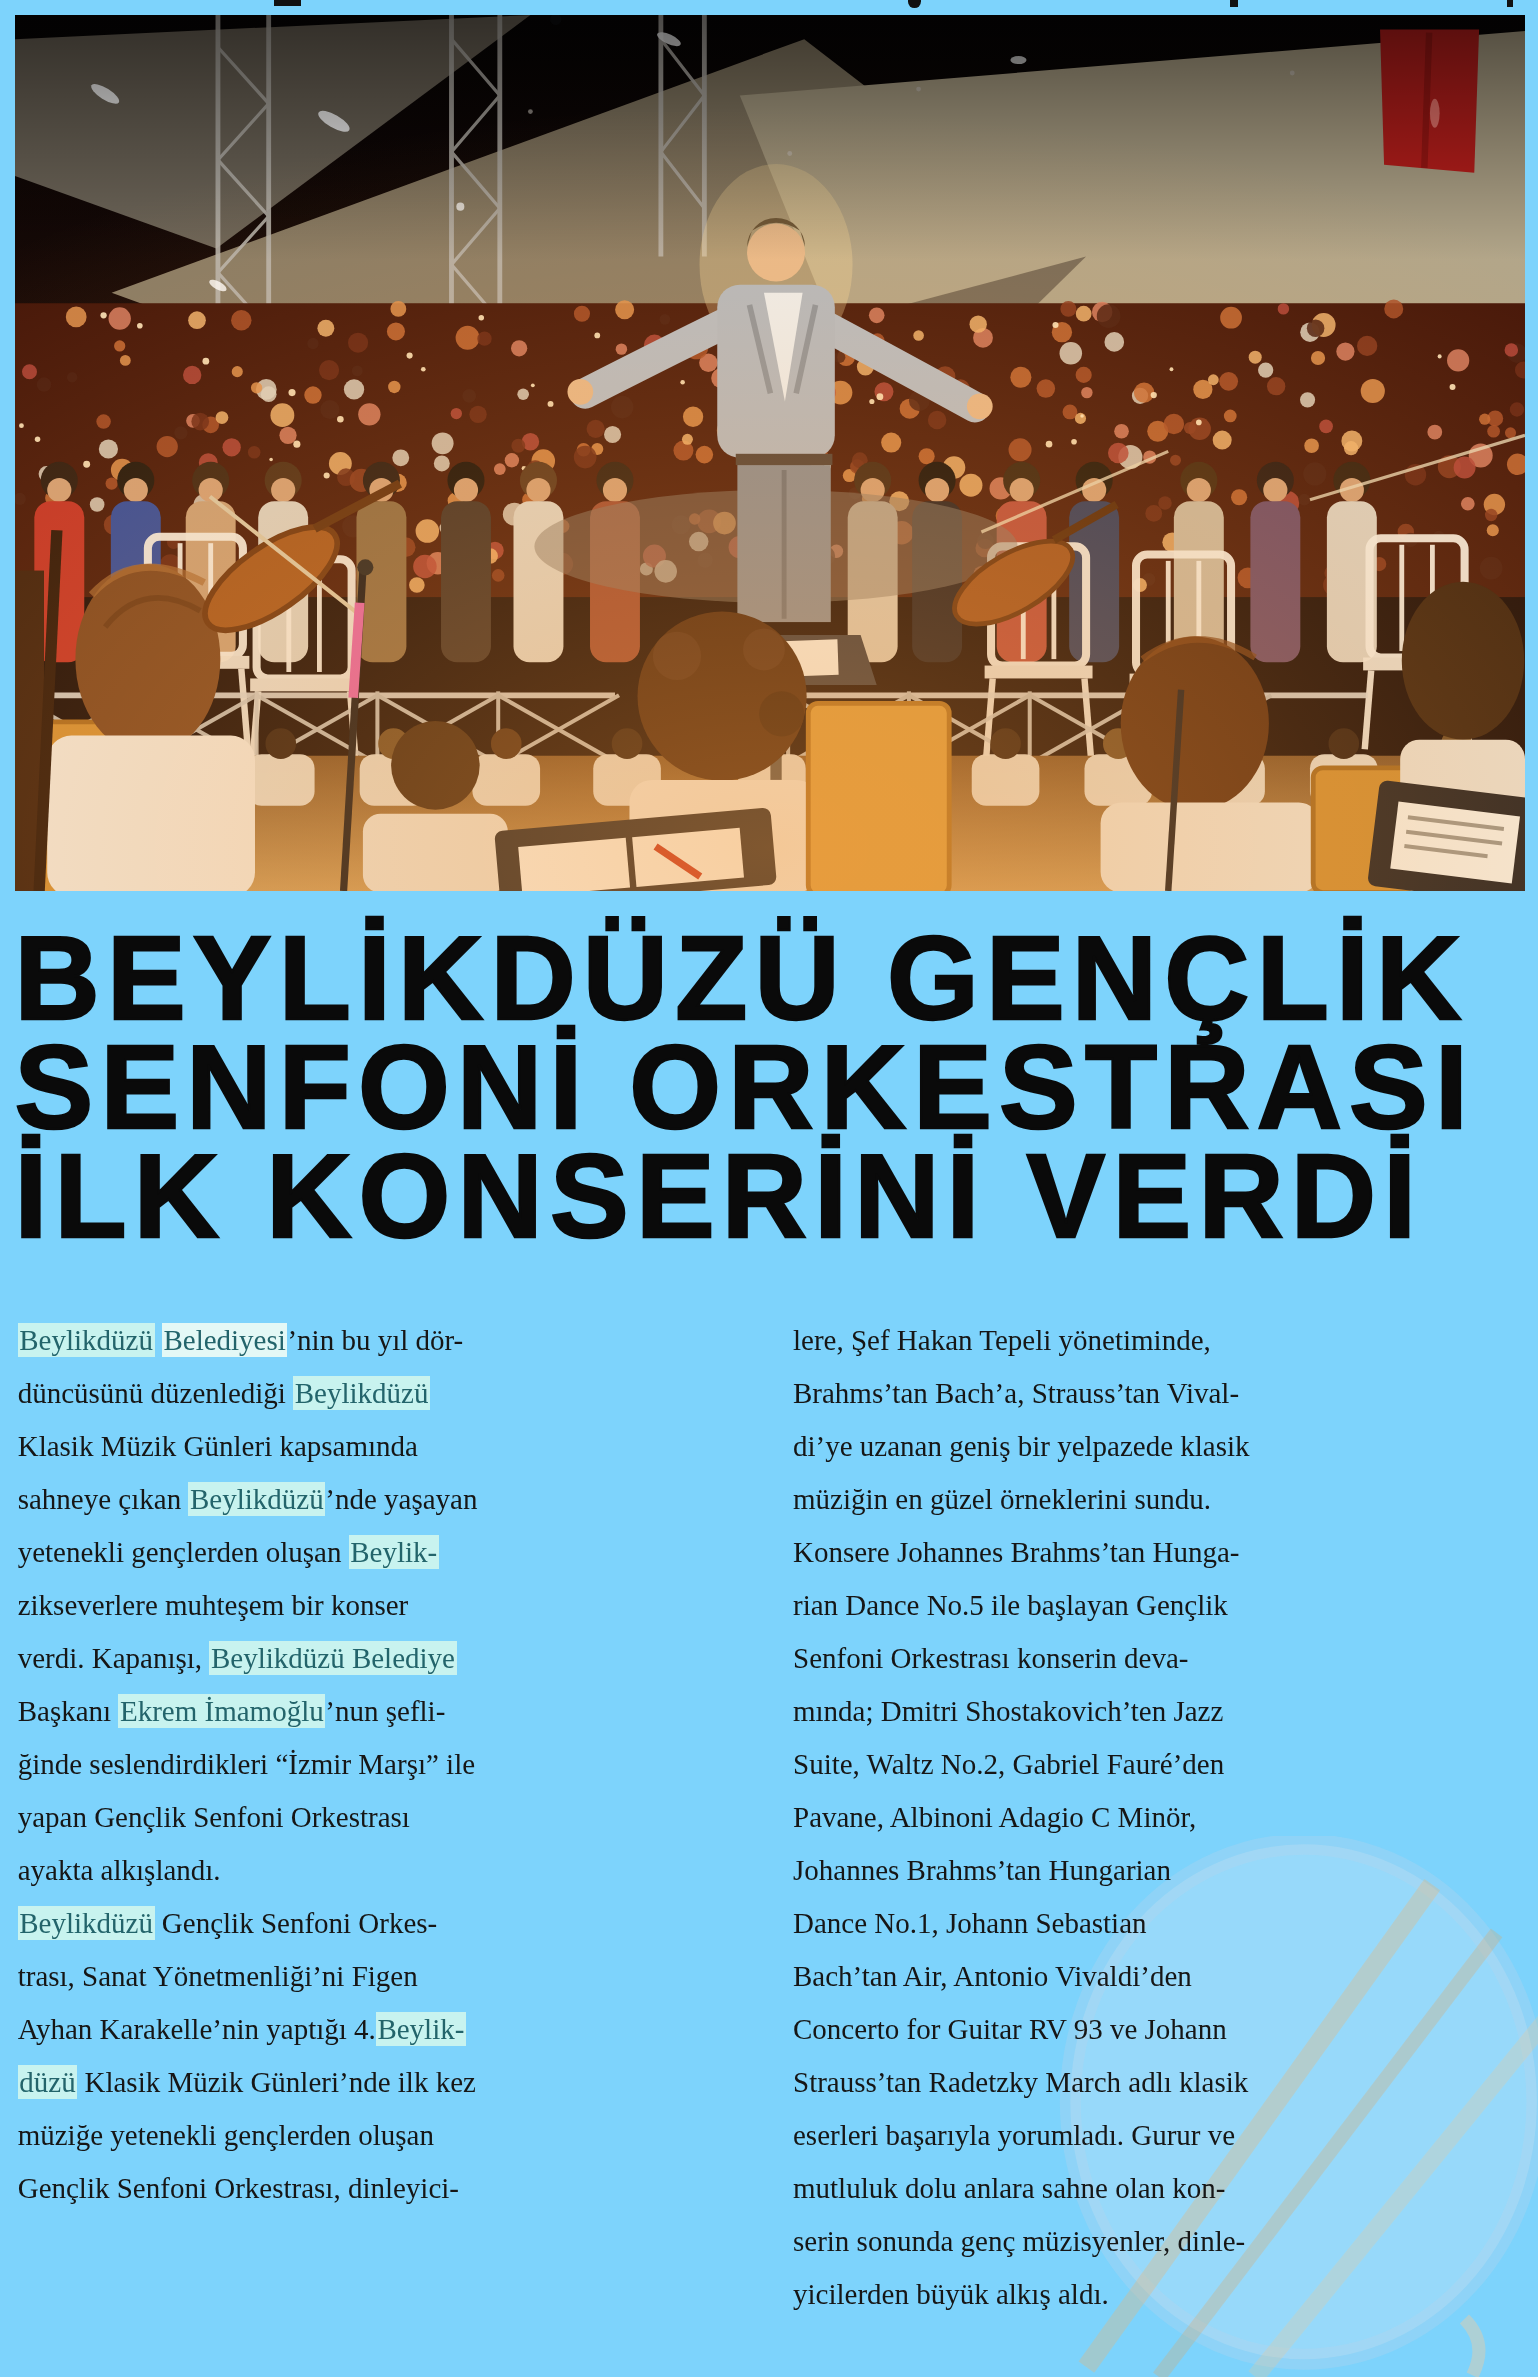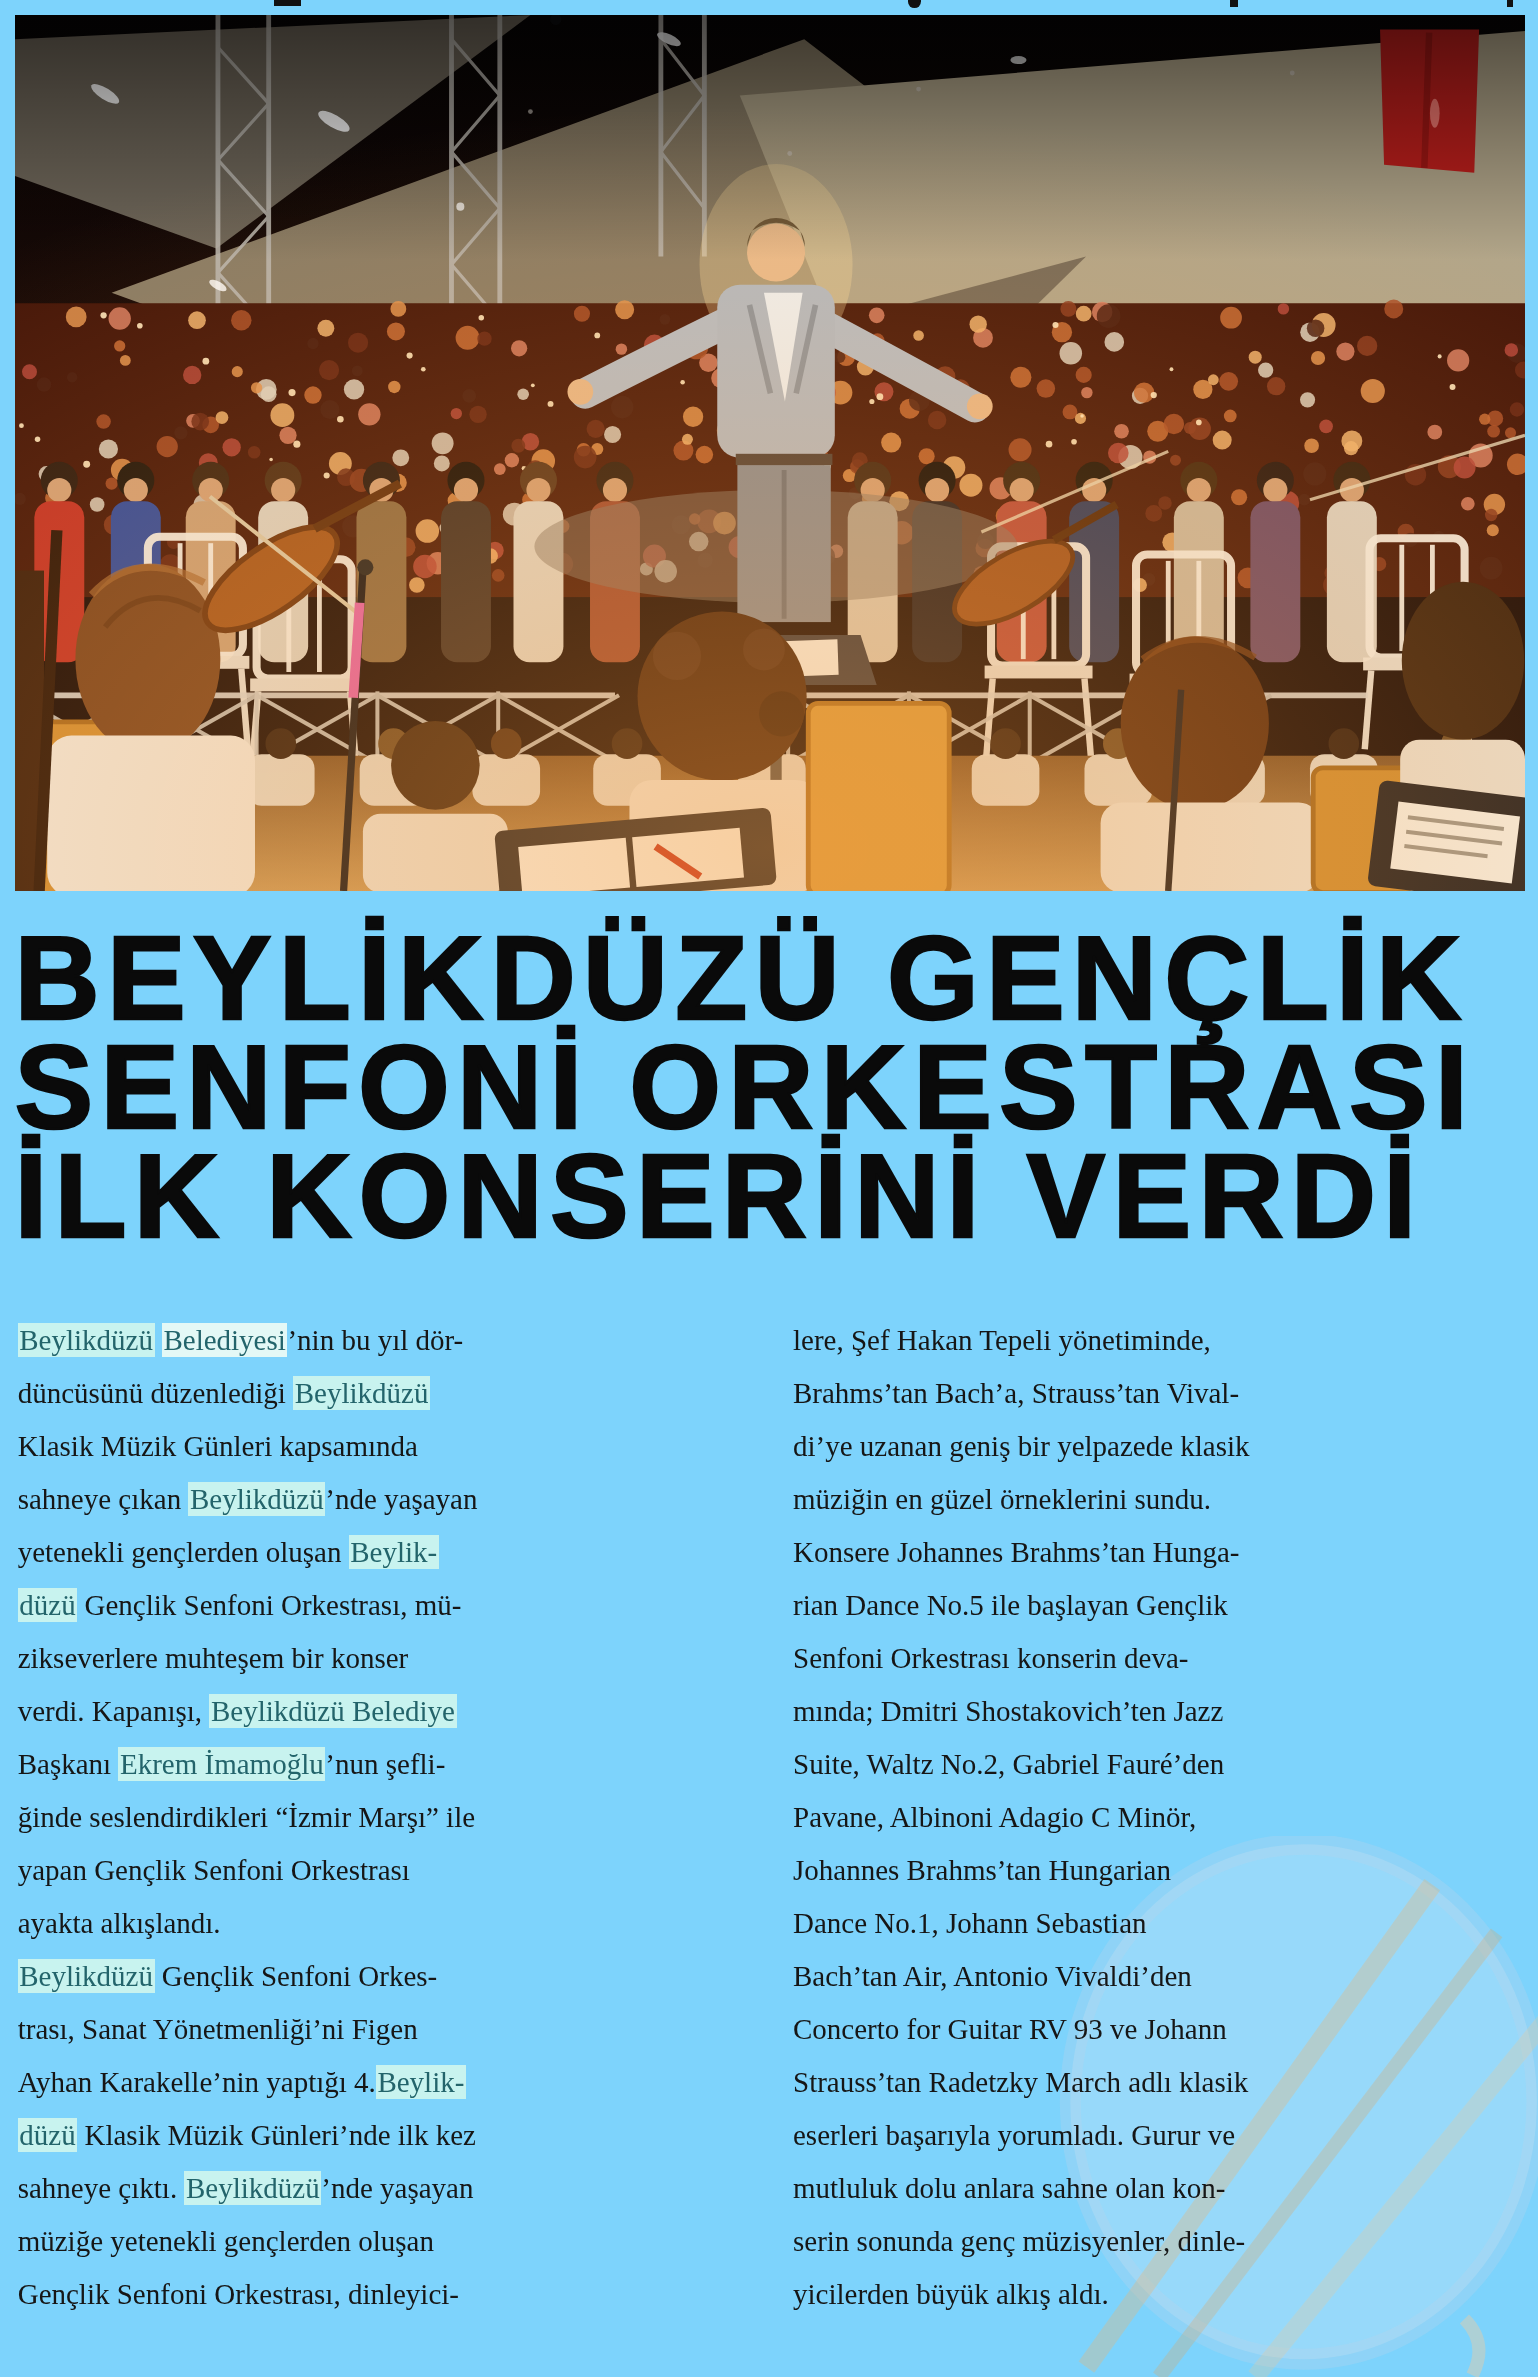--- a/index.html
+++ b/index.html
@@ -694,32 +694,30 @@
     <line x1="300" y1="672" x2="660" y2="230" stroke="#f3c98c" stroke-width="22" opacity="0.25"></line>
     <path d="M560,600 q30,30 10,70" stroke="#e8cba6" stroke-width="16" fill="none" opacity="0.45"></path>
   </svg>
 
   <div id="col-left" class="col col-left">
       <div class="bodyline"><span class="hl">Beylikdüzü</span><span> </span><span class="hl2">Belediyesi</span><span>’nin bu yıl dör-</span></div>
       <div class="bodyline"><span>düncüsünü düzenlediği </span><span class="hl">Beylikdüzü</span></div>
       <div class="bodyline"><span>Klasik Müzik Günleri kapsamında</span></div>
       <div class="bodyline"><span>sahneye çıkan </span><span class="hl">Beylikdüzü</span><span>’nde yaşayan</span></div>
       <div class="bodyline"><span>yetenekli gençlerden oluşan </span><span class="hl">Beylik-</span></div>
-      <div class="bodyline"><span class="hl">düzü</span><span> Gençlik Senfoni Orkestrası, mü-</span></div>
       <div class="bodyline"><span>zikseverlere muhteşem bir konser</span></div>
       <div class="bodyline"><span>verdi. Kapanışı, </span><span class="hl">Beylikdüzü Belediye</span></div>
       <div class="bodyline"><span>Başkanı </span><span class="hl">Ekrem İmamoğlu</span><span>’nun şefli-</span></div>
       <div class="bodyline"><span>ğinde seslendirdikleri “İzmir Marşı” ile</span></div>
       <div class="bodyline"><span>yapan Gençlik Senfoni Orkestrası</span></div>
       <div class="bodyline"><span>ayakta alkışlandı.</span></div>
       <div class="bodyline"><span class="hl">Beylikdüzü</span><span> Gençlik Senfoni Orkes-</span></div>
       <div class="bodyline"><span>trası, Sanat Yönetmenliği’ni Figen</span></div>
       <div class="bodyline"><span>Ayhan Karakelle’nin yaptığı 4.</span><span class="hl">Beylik-</span></div>
       <div class="bodyline"><span class="hl">düzü</span><span> Klasik Müzik Günleri’nde ilk kez</span></div>
-      <div class="bodyline"><span>sahneye çıktı. </span><span class="hl">Beylikdüzü</span><span>’nde yaşayan</span></div>
       <div class="bodyline"><span>müziğe yetenekli gençlerden oluşan</span></div>
       <div class="bodyline"><span>Gençlik Senfoni Orkestrası, dinleyici-</span></div>
     </div>
   <div id="col-right" class="col col-right">
       <div class="bodyline"><span>lere, Şef Hakan Tepeli yönetiminde,</span></div>
       <div class="bodyline"><span>Brahms’tan Bach’a, Strauss’tan Vival-</span></div>
       <div class="bodyline"><span>di’ye uzanan geniş bir yelpazede klasik</span></div>
       <div class="bodyline"><span>müziğin en güzel örneklerini sundu.</span></div>
       <div class="bodyline"><span>Konsere Johannes Brahms’tan Hunga-</span></div>
       <div class="bodyline"><span>rian Dance No.5 ile başlayan Gençlik</span></div>

